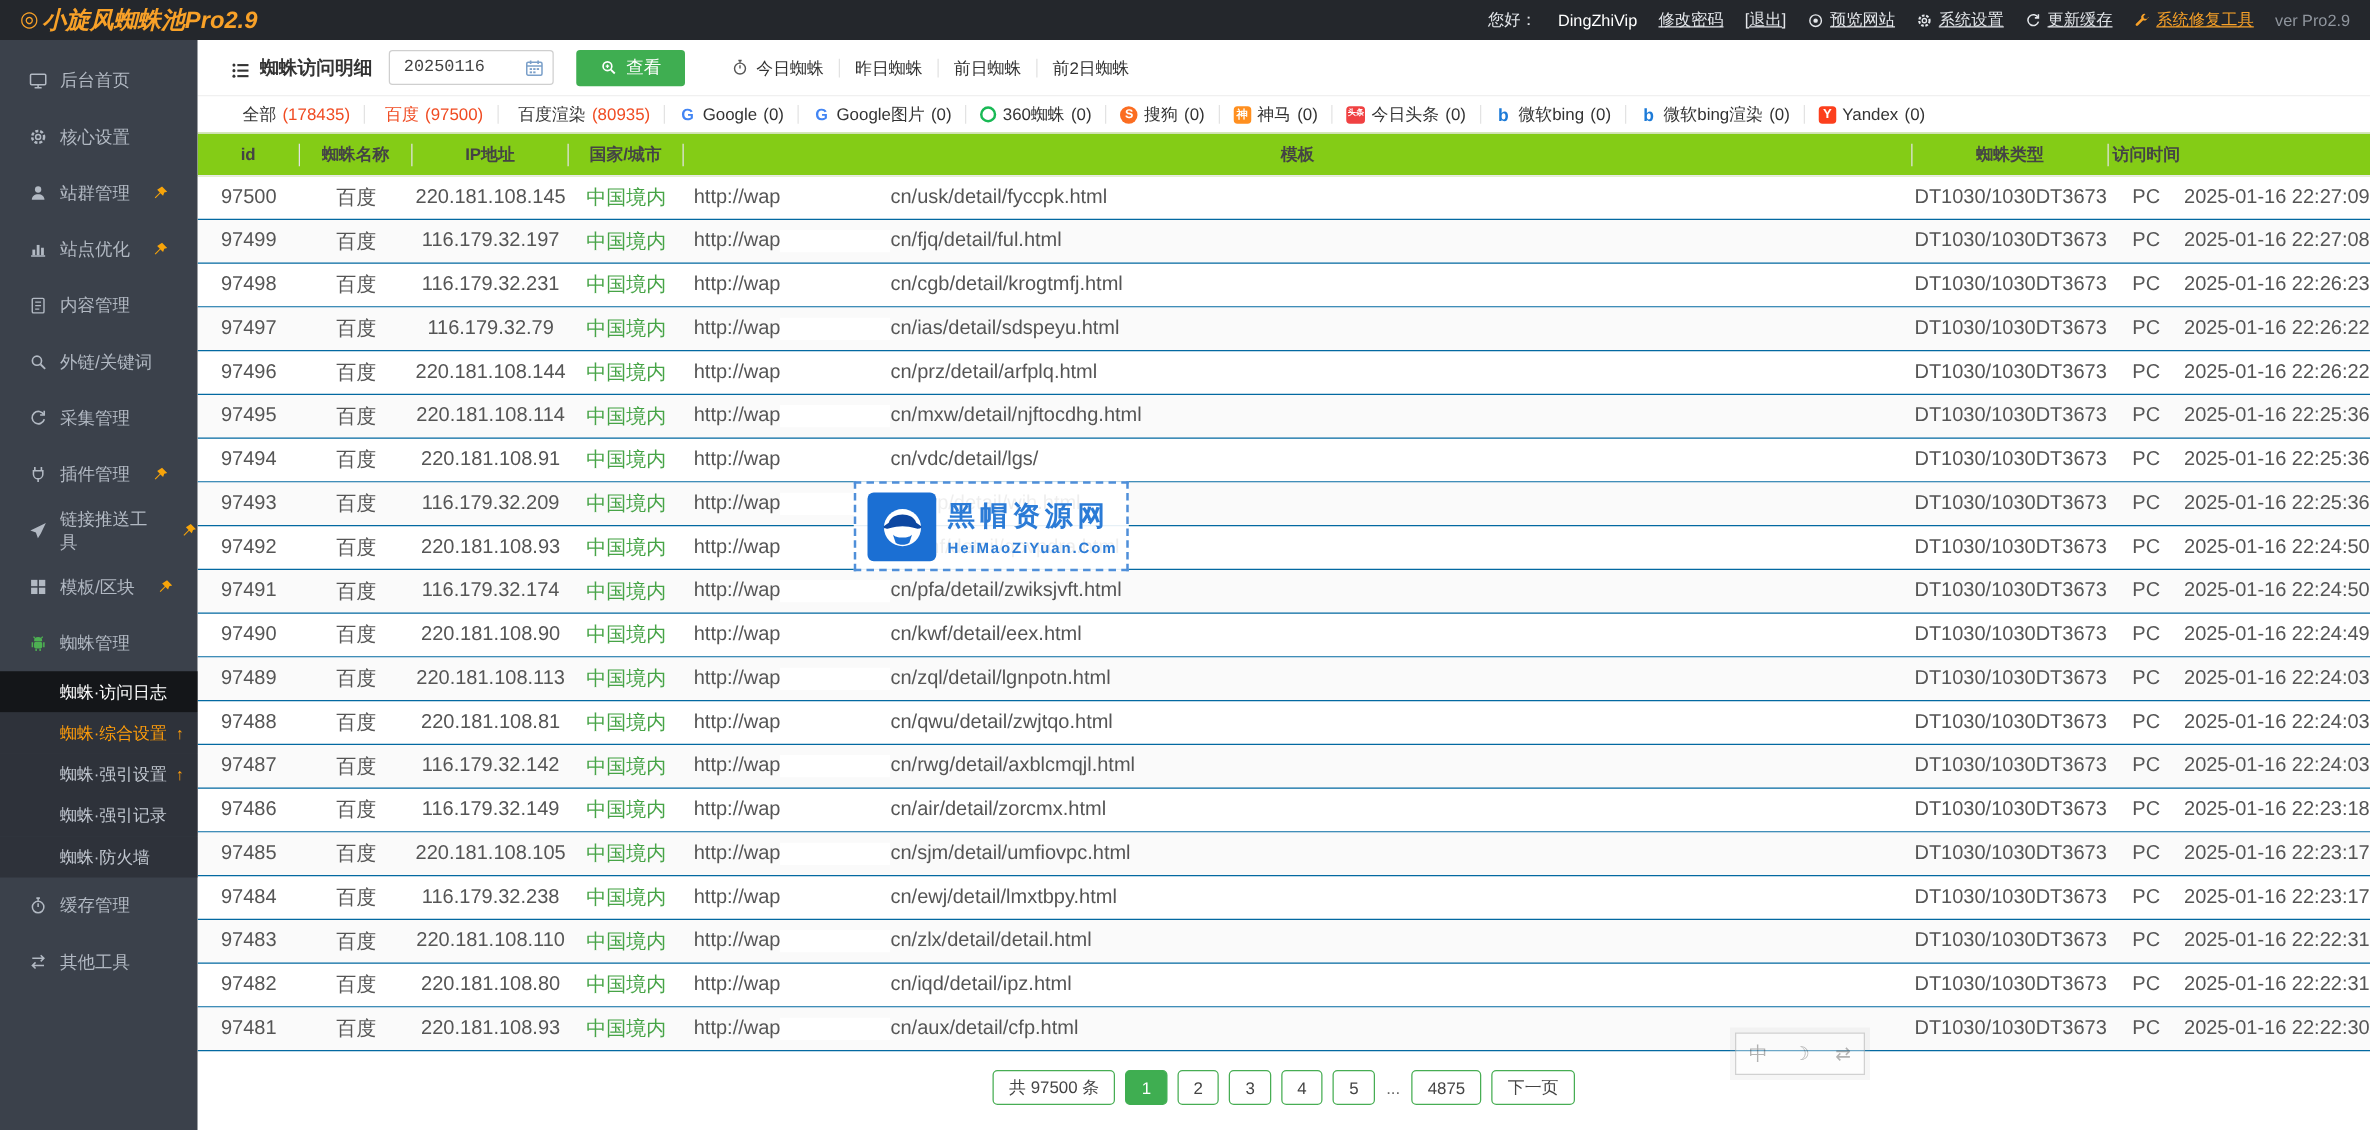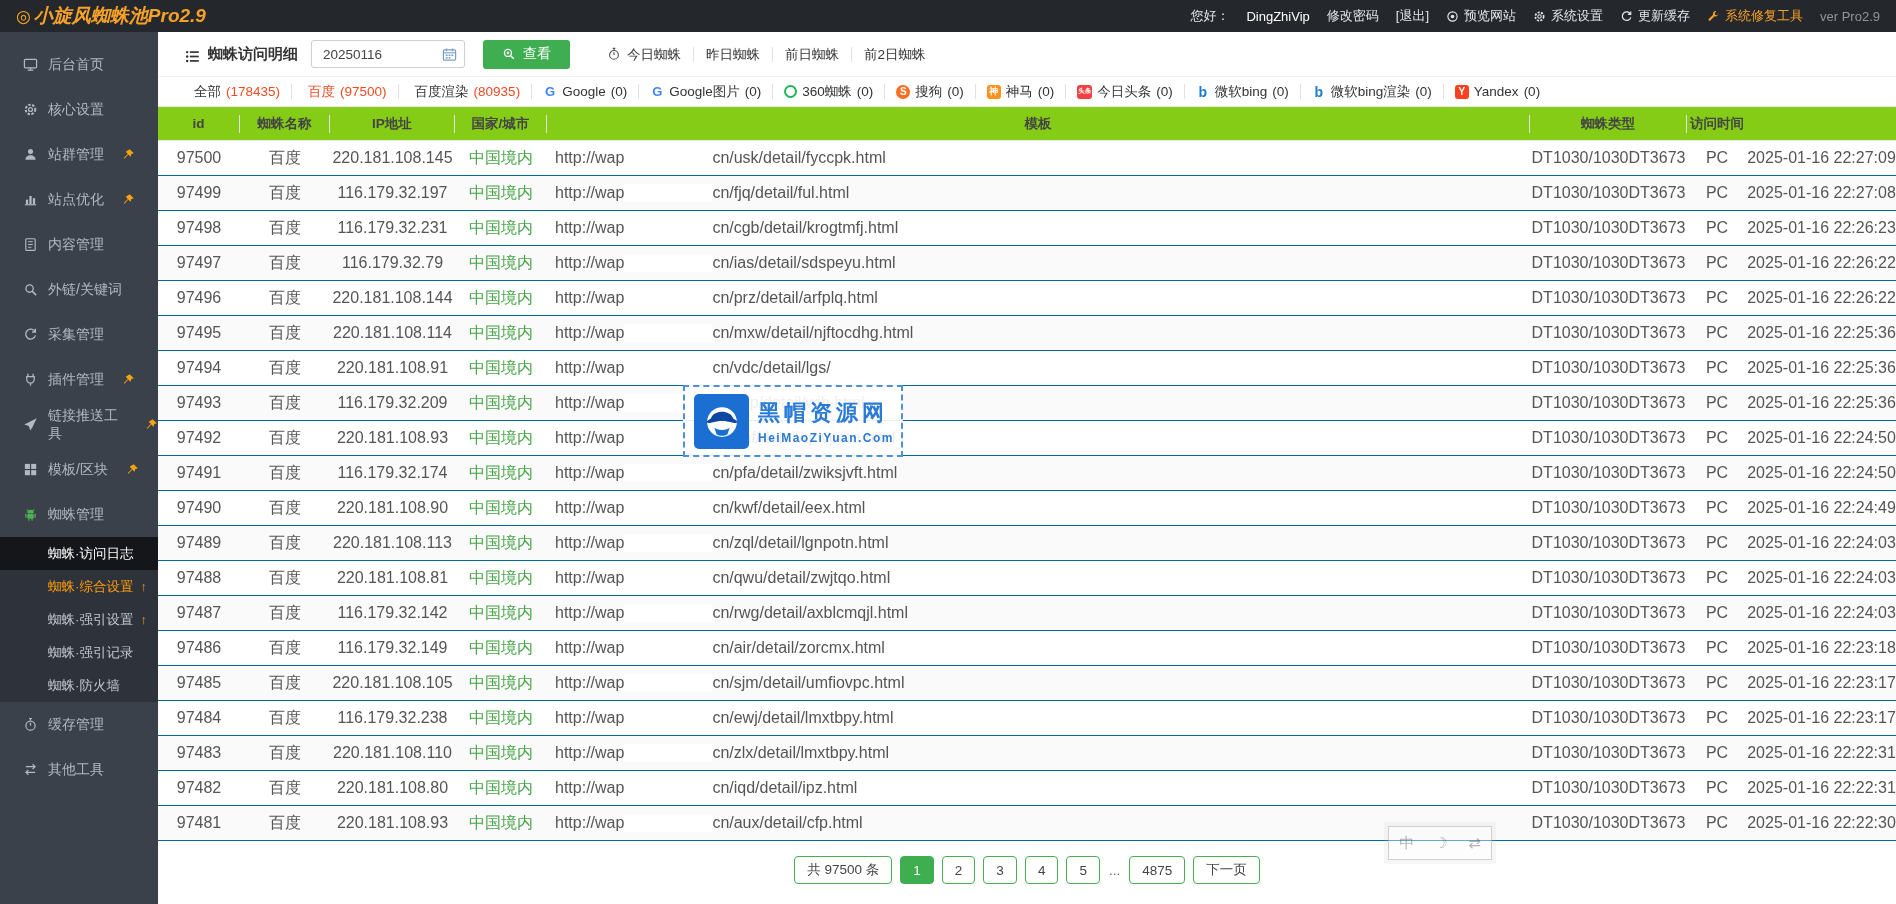--- a/index.html
+++ b/index.html
@@ -6,21 +6,21 @@
   body{width:1896px;height:904px;overflow:hidden;font-family:"Liberation Sans","DejaVu Sans",sans-serif;-webkit-font-smoothing:antialiased;}
   .page{position:relative;width:1896px;height:904px;overflow:hidden;background:#fff;}
 
   
   .topbar{position:absolute;top:0;left:0;right:0;height:32px;background:#24272c;display:flex;align-items:center;justify-content:space-between;padding:0 16px;box-sizing:border-box;z-index:30;}
   .brand{color:#f8a128;font-size:19px;font-weight:bold;font-style:italic;display:flex;align-items:center;gap:3px;white-space:nowrap;}
   .brand .logo{font-style:normal;font-size:17px;}
   .topbar-right{display:flex;align-items:center;gap:17px;color:#e3e6ea;font-size:13px;white-space:nowrap;}
   .tb-text{color:#e3e6ea;}
   .tb-user{color:#fff;}
-  .tb-link{display:flex;align-items:center;gap:5px;cursor:pointer;color:#e3e6ea;}
+  .tb-link{display:flex;align-items:center;gap:5px;cursor:pointer;color:#e3e6ea;text-decoration:underline;}
   .tb-link svg{width:13px;height:13px;}
   .tb-link.hl{color:#f8a128;}
   .tb-version{color:#8f959d;}
 
   
   .sidebar{position:absolute;top:32px;left:0;bottom:0;width:158px;background:#3b414b;box-sizing:border-box;padding-top:10px;z-index:20;}
   .side-item{height:45px;display:flex;align-items:center;padding-left:23px;gap:10px;color:#b2b9c3;font-size:14px;cursor:pointer;}
   .side-item .icon{width:15px;height:15px;display:inline-flex;}
   .side-item .icon svg{width:15px;height:15px;}
   .side-sub{height:33px;display:flex;align-items:center;padding-left:48px;background:#2e323a;color:#c2c8d1;font-size:13.5px;cursor:pointer;}
@@ -29,21 +29,21 @@
   .arrow{color:#ff9d0a;margin-left:7px;font-size:13px;}
   .pin{margin-left:8px;display:inline-flex;}
   .pin svg{width:13px;height:13px;}
 
   
   .content{position:absolute;left:158px;top:32px;right:0;bottom:0;background:#fff;overflow:hidden;}
 
   .toolbar{height:45px;display:flex;align-items:center;padding-left:27px;gap:13px;border-bottom:1px solid #f0f0f0;box-sizing:border-box;}
   .t-title{display:flex;align-items:flex-end;gap:8px;font-size:15px;font-weight:bold;color:#333;}
   .t-title svg{width:15px;height:15px;}
-  .date-box{width:154px;height:28px;border:1px solid #cfcfcf;border-radius:3px;display:flex;align-items:center;box-sizing:border-box;padding:0 7px 0 9px;}
+  .date-box{width:132px;height:28px;border:1px solid #cfcfcf;border-radius:3px;display:flex;align-items:center;box-sizing:border-box;padding:0 7px 0 9px;font-family:Liberation Mono, monospace;}
   .date-box input{border:none;outline:none;width:100%;font-size:13.5px;color:#444;font-family:inherit;background:transparent;}
   .date-box .cal{display:inline-flex;cursor:pointer;}
   .date-box .cal svg{width:15px;height:15px;}
   .view-btn{height:29px;background:#3fae51;color:#fff;border:none;border-radius:3px;padding:0 19px;display:flex;align-items:center;gap:7px;font-size:14px;cursor:pointer;margin-left:5px;font-family:inherit;}
   .view-btn svg{width:14px;height:14px;}
   .quick{display:flex;align-items:center;margin-left:12px;font-size:13.5px;color:#333;}
   .quick-item{display:flex;align-items:center;gap:6px;padding:0 12px;cursor:pointer;border-left:1px solid #e2e2e2;line-height:15px;}
   .quick-item:first-child{border-left:none;}
   .quick-item svg{width:14px;height:14px;color:#555;}
 
@@ -719,21 +719,21 @@
             <div>2025-01-16 22:23:17</div>
           </div>
           <div class="tbl-row">
             <div>97483</div>
             <div>百度</div>
             <div>220.181.108.110</div>
             <div class="region">中国境内</div>
             <div class="url-cell">
               <span>http://wap</span>
               <span class="url-gap"></span>
-              <span>cn/zlx/detail/lmxtbpy.html</span>
+              <span>cn/zlx/detail/detail.html</span>
             </div>
             <div>DT1030/1030DT3673</div>
             <div>PC</div>
             <div>2025-01-16 22:22:31</div>
           </div>
           <div class="tbl-row">
             <div>97482</div>
             <div>百度</div>
             <div>220.181.108.80</div>
             <div class="region">中国境内</div>

